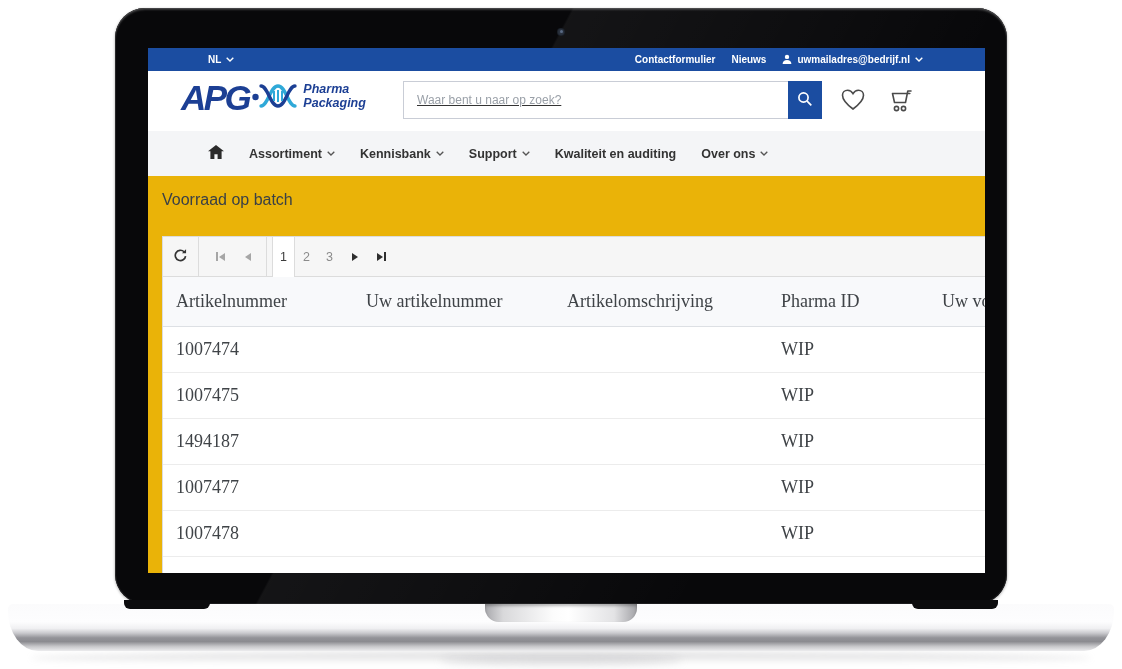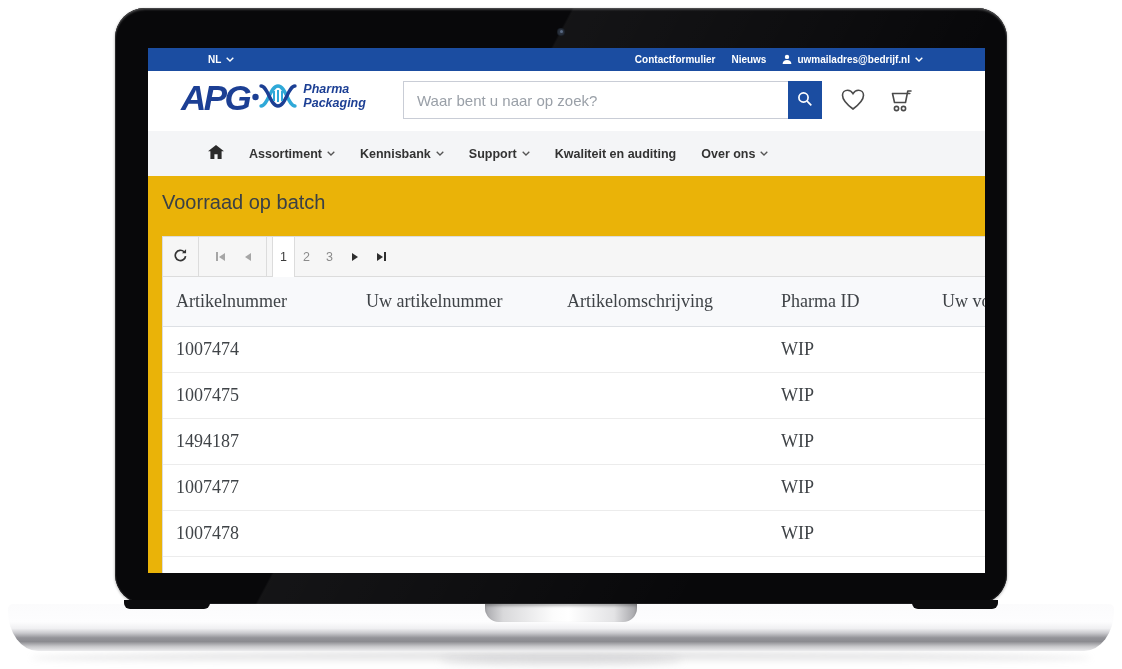--- a/index.html
+++ b/index.html
@@ -51,38 +51,38 @@
   
   .site-header { position:absolute; left:0; top:23px; width:100%; height:60px; background:#fff; }
   .logo { position:absolute; left:33px; top:8px; display:flex; align-items:center; }
   .logo-abbr { font-size:35px; font-weight:bold; font-style:italic; color:#1c3f94;
                letter-spacing:-2.5px; line-height:1; }
   .logo-dna { margin:2px 5px 0 3px; }
   .logo-tag { font-style:italic; font-weight:bold; font-size:12.5px; color:#1c3f94; line-height:1.1; }
   .search-box { position:absolute; left:255px; top:10px; width:419px; height:38px;
                 border:1px solid #c9cdd6; background:#fff; }
   .search-input { position:absolute; inset:0; width:100%; height:100%; border:none; outline:none;
-                padding:0 44px 0 13px; font-size:15px; color:#333; font-family:inherit; background:transparent; }
+                padding:0 44px 0 13px; font-size:12px; color:#333; font-family:inherit; background:transparent;text-decoration:underline; }
   .search-input::placeholder { color:#9aa0a8; }
   .search-btn { position:absolute; right:-1px; top:-1px; width:34px; height:38px; background:#1b4da1;
                 border:none; display:flex; align-items:center; justify-content:center; cursor:pointer; }
   .hdr-icon { position:absolute; top:17px; background:none; border:none; padding:0; cursor:pointer; }
   .heart-btn { left:692px; } .cart-btn { left:739px; }
 
   
   .mainnav { position:absolute; left:0; top:83px; width:100%; height:45px; background:#f4f5f7;
              display:flex; align-items:center; padding-left:60px; gap:25px; }
   .nav-home { display:flex; align-items:center; cursor:pointer; }
   .nav-items { display:flex; align-items:center; gap:25px; }
   .nav-item { display:flex; align-items:center; gap:5px; font-size:12.5px; font-weight:bold;
               color:#333; cursor:pointer; white-space:nowrap; }
   .nav-item svg { display:block; color:#555; }
 
   
-  .page-title { position:absolute; left:14px; top:143px; font-size:20px; color:#3a4046; }
+  .page-title { position:absolute; left:14px; top:143px; font-size:16px; color:#3a4046; }
   .grid { position:absolute; left:14px; top:188px; width:1000px; border:1px solid #dcdcdc;
           border-bottom:none; background:#fff; }
   .toolbar { height:40px; background:#f6f6f6; border-bottom:1px solid #dcdcdc;
              display:flex; align-items:center; }
   .tb-refresh { width:36px; height:40px; border:none; border-right:1px solid #dcdcdc; background:none;
              display:flex; align-items:center; justify-content:center; cursor:pointer; }
   .pager { display:flex; align-items:center; height:40px; margin-left:8px; }
   .pg-btn { width:27px; height:40px; border:none; background:none; display:flex; align-items:center;
             justify-content:center; gap:1.5px; cursor:pointer; }
   .pg-btn.disabled { color:#a6a6a6; } .pg-btn.dark { color:#2e2e2e; }

